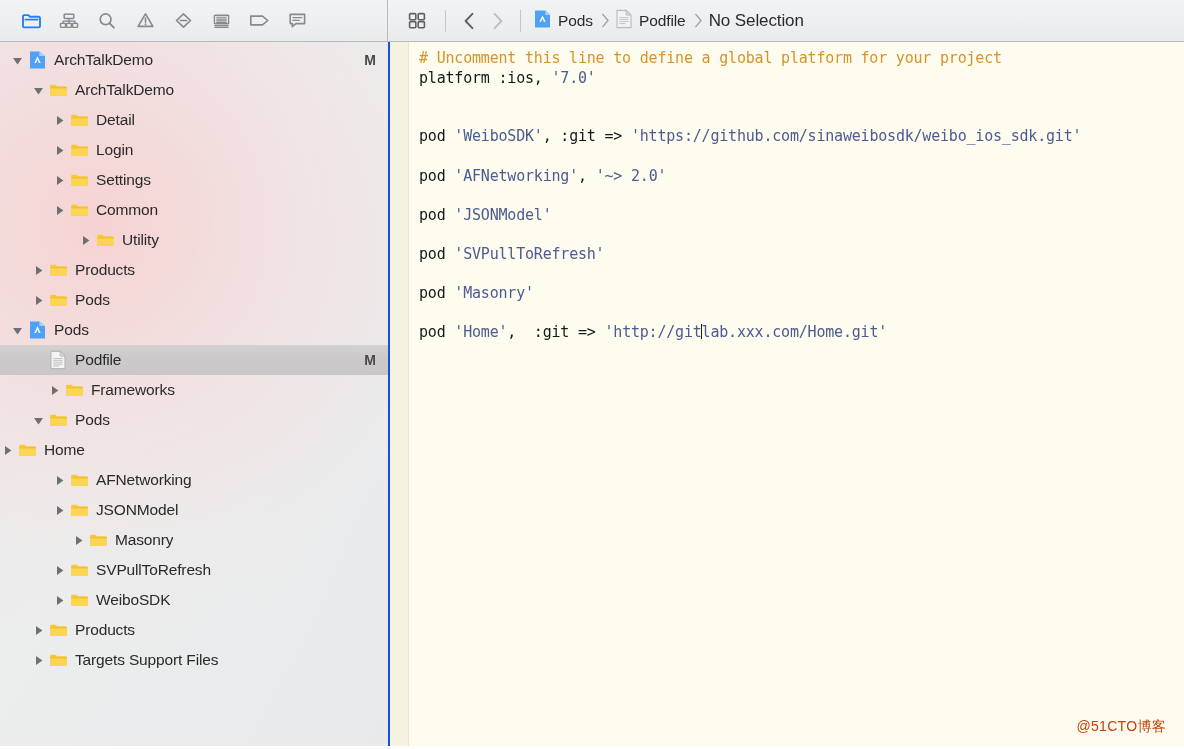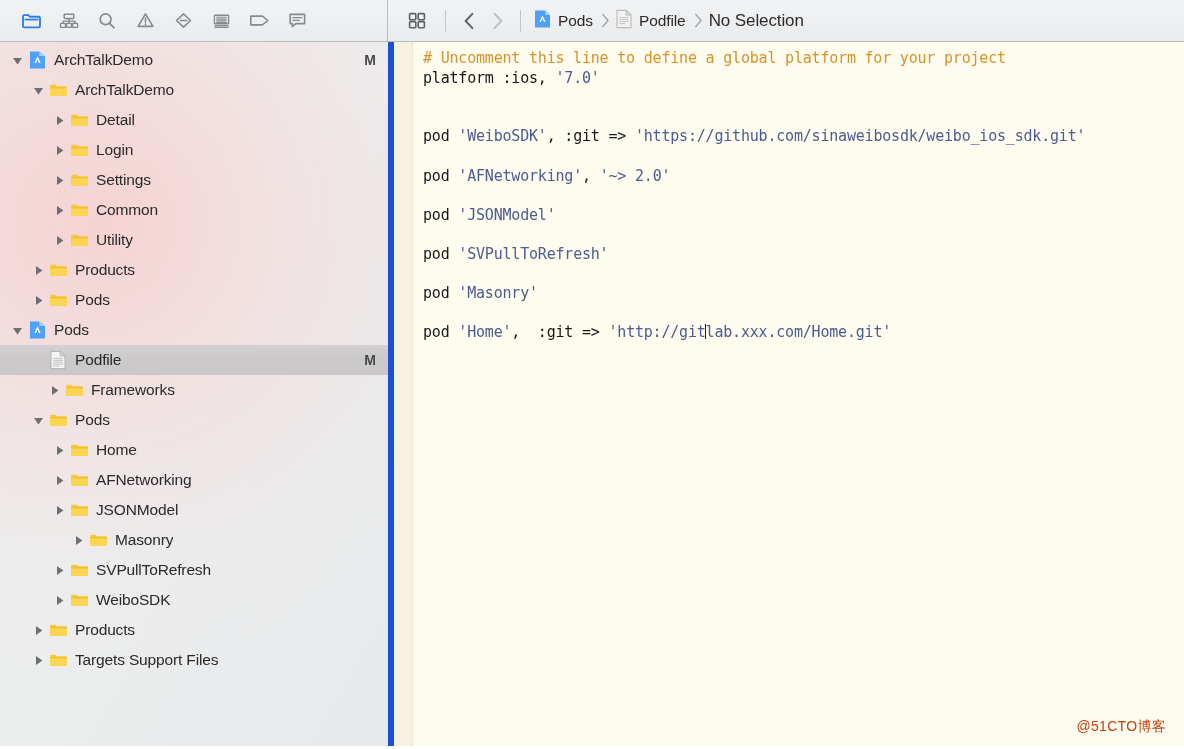--- a/index.html
+++ b/index.html
@@ -109,21 +109,21 @@
     flex: 1;
     display: flex;
     min-height: 0;
   }
 
   
   .navigator {
     width: 388px;
     min-width: 388px;
     position: relative;
-    border-right: 6px solid #1d4ed8;
+    border-right: 2px solid #1d4ed8;
     background: #e9eaec;
     overflow: hidden;
   }
   .nav-bg {
     position: absolute;
     inset: 0;
     background:
       radial-gradient(circle at 25% 26%, rgba(248,206,206,0.85) 0%, rgba(248,214,214,0.45) 32%, rgba(240,232,232,0.12) 58%, rgba(235,236,238,0) 75%),
       linear-gradient(120deg, #eceaea 0%, #eceded 45%, #e7e9eb 100%);
     pointer-events: none;
@@ -437,21 +437,21 @@
             </span>
             <span class="row-icon">
               <svg width="19" height="16" viewBox="0 0 19 16">
                 <path d="M1.2 3.6a.9.9 0 0 1 .9-.9h4.6l1.5 1.6h8.7a.9.9 0 0 1 .9.9v7.7a.9.9 0 0 1-.9.9H2.1a.9.9 0 0 1-.9-.9V3.6z" fill="#f8c839"></path>
                 <path d="M1.2 5.9h16.6v7a.9.9 0 0 1-.9.9H2.1a.9.9 0 0 1-.9-.9v-7z" fill="#fcd652"></path>
                 <path d="M1.2 5.9h16.6" stroke="#e8b92c" stroke-width="0.8"></path>
               </svg>
             </span>
             <span class="row-label">Common</span>
           </div>
-          <div class="row" style="padding-left: 52px;">
+          <div class="row" style="padding-left: 78px;">
             <span class="tw">
               <svg width="11" height="11" viewBox="0 0 11 11">
                 <path d="M3 1v9l6.4-4.5L3 1z" fill="#6d7073"></path>
               </svg>
             </span>
             <span class="row-icon">
               <svg width="19" height="16" viewBox="0 0 19 16">
                 <path d="M1.2 3.6a.9.9 0 0 1 .9-.9h4.6l1.5 1.6h8.7a.9.9 0 0 1 .9.9v7.7a.9.9 0 0 1-.9.9H2.1a.9.9 0 0 1-.9-.9V3.6z" fill="#f8c839"></path>
                 <path d="M1.2 5.9h16.6v7a.9.9 0 0 1-.9.9H2.1a.9.9 0 0 1-.9-.9v-7z" fill="#fcd652"></path>
                 <path d="M1.2 5.9h16.6" stroke="#e8b92c" stroke-width="0.8"></path>
@@ -539,21 +539,21 @@
             </span>
             <span class="row-icon">
               <svg width="19" height="16" viewBox="0 0 19 16">
                 <path d="M1.2 3.6a.9.9 0 0 1 .9-.9h4.6l1.5 1.6h8.7a.9.9 0 0 1 .9.9v7.7a.9.9 0 0 1-.9.9H2.1a.9.9 0 0 1-.9-.9V3.6z" fill="#f8c839"></path>
                 <path d="M1.2 5.9h16.6v7a.9.9 0 0 1-.9.9H2.1a.9.9 0 0 1-.9-.9v-7z" fill="#fcd652"></path>
                 <path d="M1.2 5.9h16.6" stroke="#e8b92c" stroke-width="0.8"></path>
               </svg>
             </span>
             <span class="row-label">Pods</span>
           </div>
-          <div class="row" style="padding-left: 52px;">
+          <div class="row" style="">
             <span class="tw">
               <svg width="11" height="11" viewBox="0 0 11 11">
                 <path d="M3 1v9l6.4-4.5L3 1z" fill="#6d7073"></path>
               </svg>
             </span>
             <span class="row-icon">
               <svg width="19" height="16" viewBox="0 0 19 16">
                 <path d="M1.2 3.6a.9.9 0 0 1 .9-.9h4.6l1.5 1.6h8.7a.9.9 0 0 1 .9.9v7.7a.9.9 0 0 1-.9.9H2.1a.9.9 0 0 1-.9-.9V3.6z" fill="#f8c839"></path>
                 <path d="M1.2 5.9h16.6v7a.9.9 0 0 1-.9.9H2.1a.9.9 0 0 1-.9-.9v-7z" fill="#fcd652"></path>
                 <path d="M1.2 5.9h16.6" stroke="#e8b92c" stroke-width="0.8"></path>

